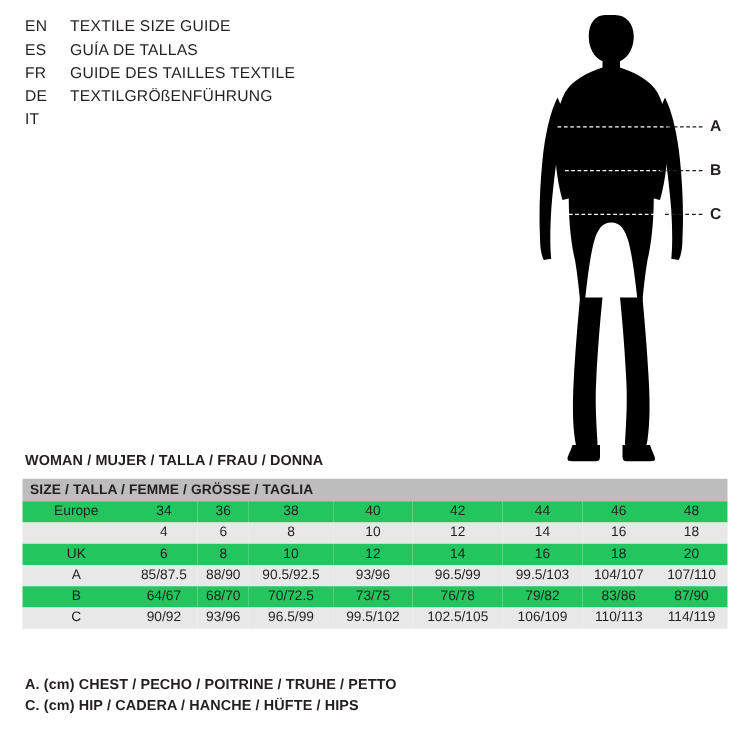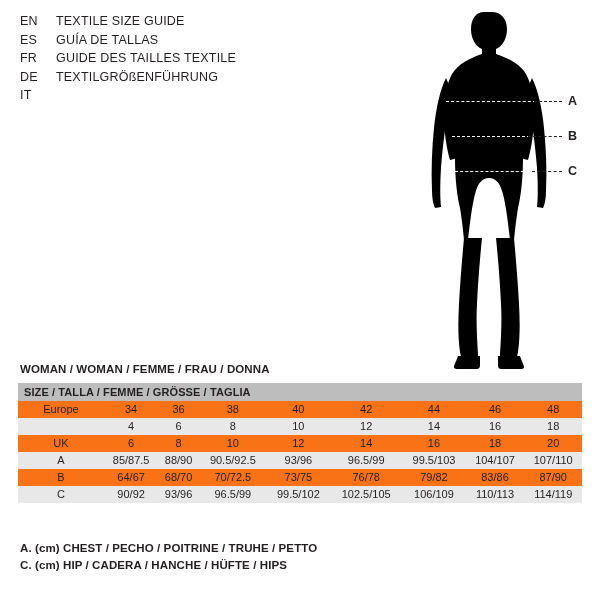--- a/index.html
+++ b/index.html
@@ -38,21 +38,21 @@
   table.size-table td{
     padding:0;height:17px;line-height:17px;
     text-align:center;color:#231f20;
   }
   td.lbl{text-align:left;padding-left:6px;width:86px;}
   tr.head td{
     background:#bdbdbd;font-weight:bold;text-align:left;
     padding-left:6px;height:18px;line-height:18px;letter-spacing:.1px;
   }
   tr.shade td{background:#e8e8e8;}
-  tr.plain td{background:#f97316;}
+  tr.plain td{background:#22c55e;}
 
   
   .notes{position:absolute;left:20px;top:540px;}
   .note{font-size:11.5px;font-weight:bold;height:17px;line-height:17px;letter-spacing:.1px;}
 </style>
 </head>
 <body>
 
 <div class="page">
 
@@ -140,21 +140,21 @@
 
     <div class="lead-line" style="left:134px;top:93px;width:28px;"></div>
     <div class="lead-line" style="left:128px;top:128px;width:34px;"></div>
     <div class="lead-line" style="left:132px;top:163px;width:30px;"></div>
 
     <div class="lead-label" style="left:168px;top:86px;">A</div>
     <div class="lead-label" style="left:168px;top:121px;">B</div>
     <div class="lead-label" style="left:168px;top:156px;">C</div>
   </div>
 
-  <div class="woman-title">WOMAN / WOMAN / FEMME / FRAU / DONNA</div>
+  <div class="woman-title">WOMAN / MUJER / TALLA / FRAU / DONNA</div>
 
   <table class="size-table">
     <tbody>
       <tr class="head">
         <td colspan="9">SIZE / TALLA / FEMME / GRÖSSE / TAGLIA</td>
       </tr>
 
       <tr class="plain">
         <td class="lbl">Europe</td>
         <td>34</td>

